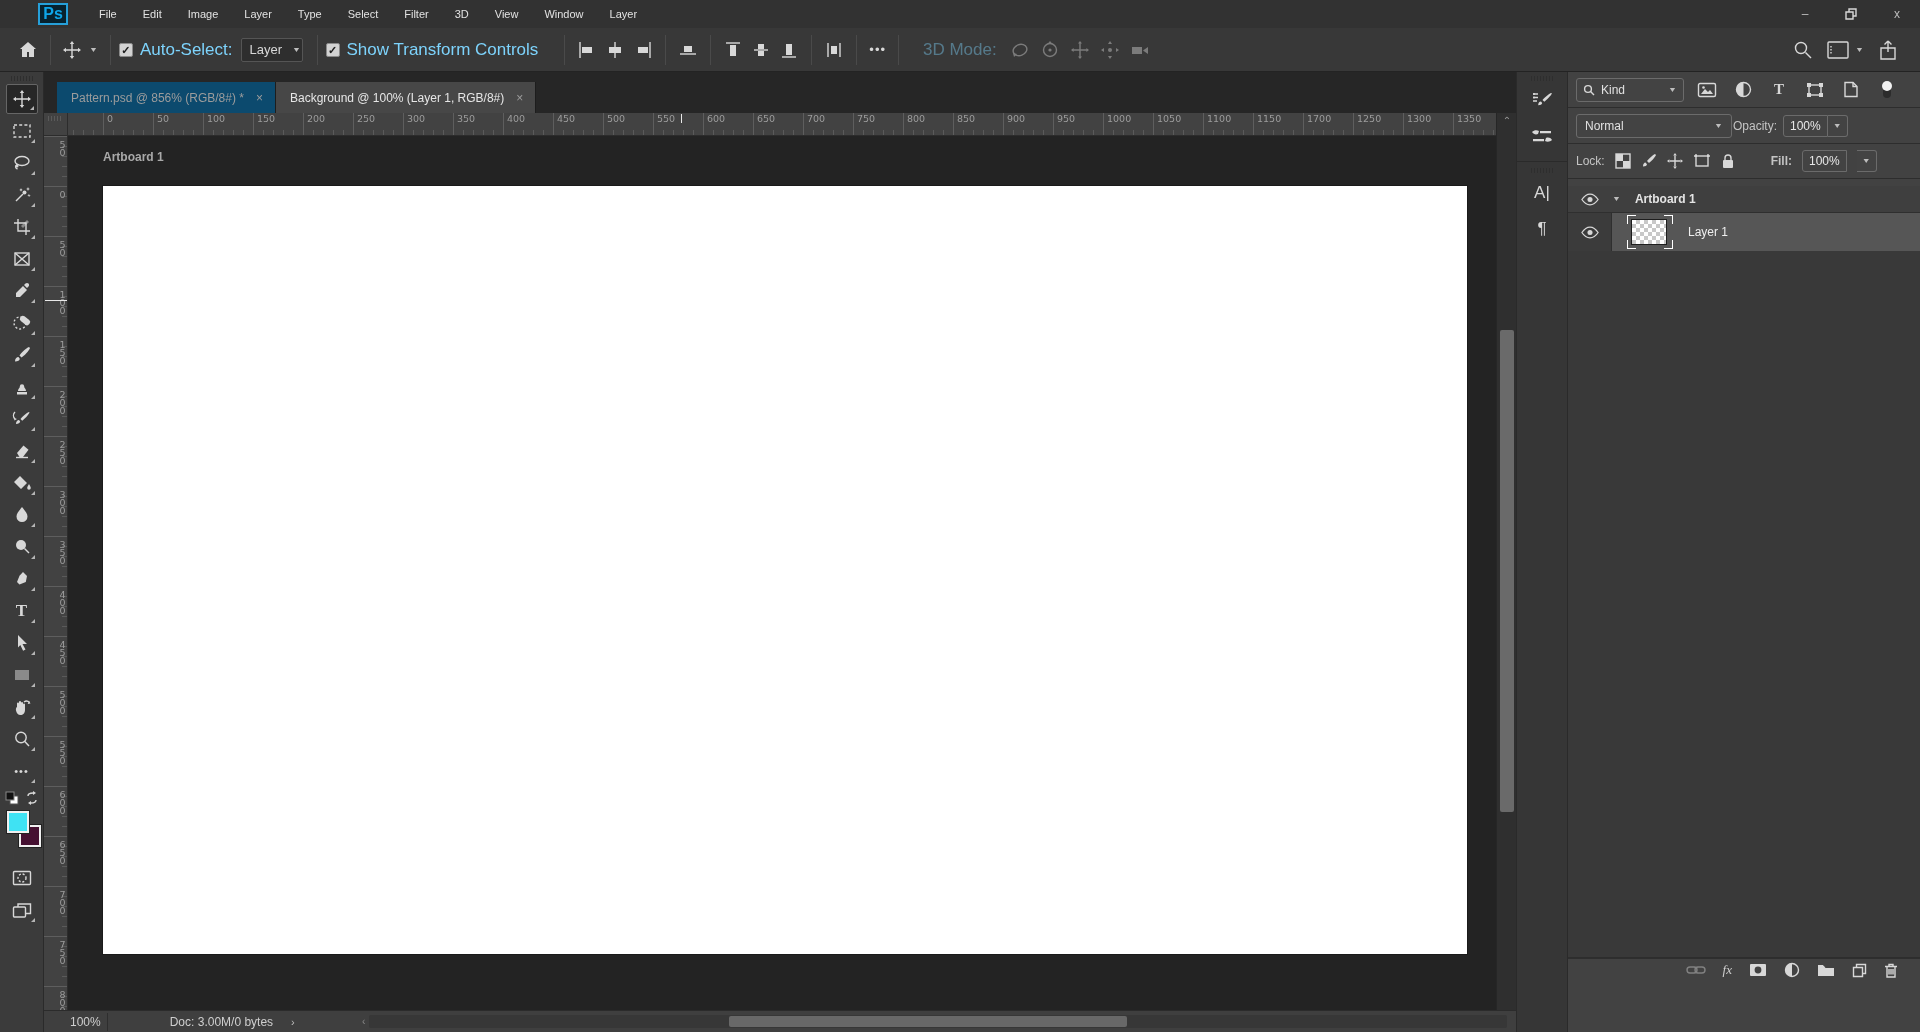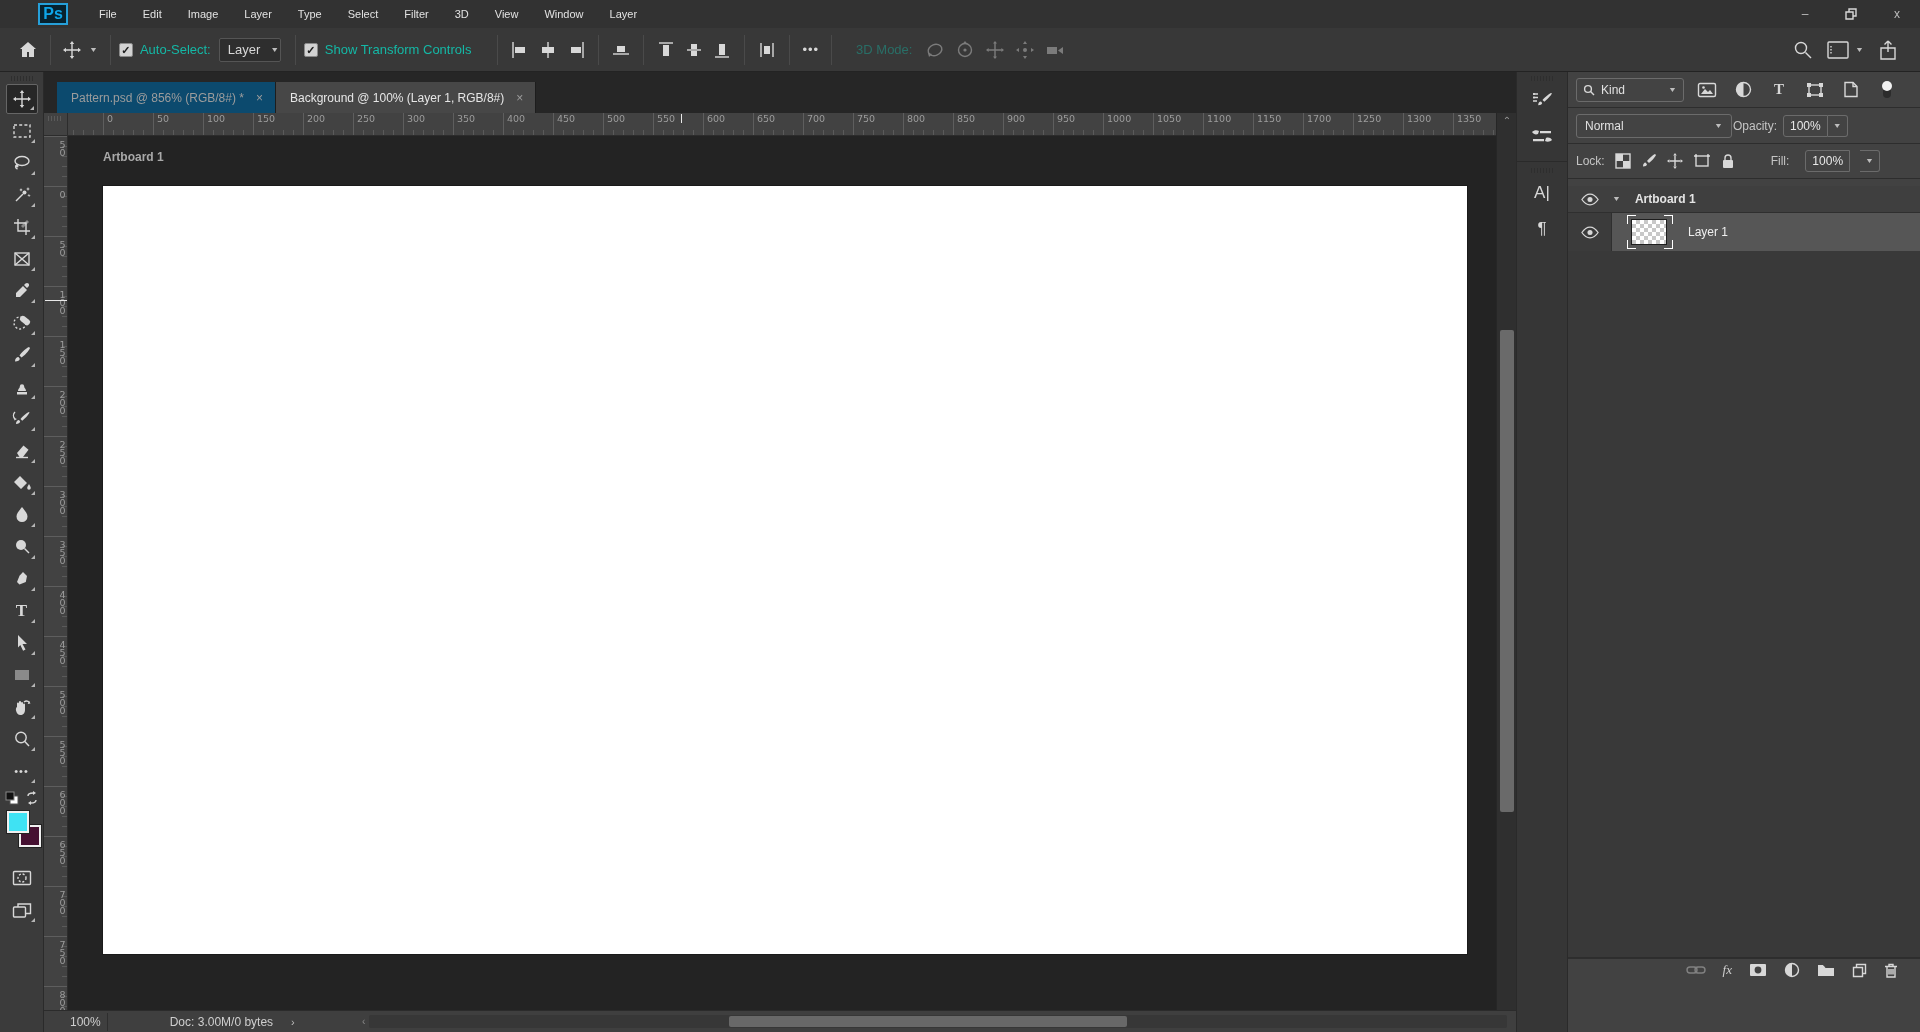--- a/index.html
+++ b/index.html
@@ -18,21 +18,21 @@
   #menus{display:flex;margin-left:18px;gap:0;}
   #menus .mi{padding:5px 13px;font-size:11px;color:#e2e2e2;cursor:default;}
   #winbtns{margin-left:auto;display:flex;align-items:center;height:100%;}
   #winbtns .wb{width:46px;height:100%;display:flex;align-items:center;justify-content:center;color:#bdbdbd;font-size:12px;}
   
   #optionsbar{left:0;top:28px;width:1920px;height:44px;background:#383838;border-bottom:1px solid #232323;display:flex;align-items:center;}
   .sep{width:1px;height:30px;background:#4a4a4a;margin:0 8px;}
   .obtn{display:flex;align-items:center;justify-content:center;padding:4px;}
   .chk{width:14px;height:14px;background:#d2d2d2;border:1px solid #8a8a8a;border-radius:2px;color:#1d1d1d;
     font-size:11px;line-height:12px;text-align:center;font-weight:bold;}
-  .oblabel{font-size:13px;color:#14b8a6;margin:0 8px 0 7px;}
+  .oblabel{font-size:17px;color:#7dd3fc;margin:0 8px 0 7px;}
   .dd{background:#2e2e2e;border:1px solid #555;border-radius:2px;height:24px;display:flex;align-items:center;
     padding:0 8px;font-size:13px;color:#d8d8d8;gap:10px;}
   .chev{font-size:9px;color:#bdbdbd;transform:scaleY(.8);}
   
   #toolbar{left:0;top:72px;width:44px;height:960px;background:#3b3b3b;border-right:1px solid #2a2a2a;
     display:flex;flex-direction:column;align-items:center;}
   .grip{width:22px;height:5px;margin:4px 0 2px;background:repeating-linear-gradient(90deg,#2e2e2e 0 1px,transparent 1px 3px);}
   .tool{width:32px;height:30px;display:flex;align-items:center;justify-content:center;position:relative;margin:1px 0;}
   .tool.sel{background:#272727;border:1px solid #666;border-radius:2px;}
   .tool .fly{position:absolute;right:3px;bottom:3px;width:0;height:0;border-left:4px solid transparent;border-bottom:4px solid #b5b5b5;}
@@ -655,21 +655,21 @@
             <rect class="ic" x="3" y="3" width="12" height="10"></rect>
             <path class="ic" d="M3 1v3M15 1v3M1 3h3M14 3h3"></path>
           </svg>
       </span>
       <span>
         <svg width="14" height="16" viewBox="0 0 14 16">
             <rect class="icf" x="2" y="7" width="10" height="8" rx="1"></rect>
             <path class="ic" d="M4 7V5a3 3 0 016 0v2"></path>
           </svg>
       </span>
-      <span class="plabel" style="margin-left:26px;margin-right:6px;">Fill:</span>
+      <span class="plabel" style="margin-left:26px;font-weight:bold;">Fill:</span>
       <div class="valbox">100%</div>
       <div class="valchev">
           <span class="chev">▼</span>
         </div>
     </div>
     <div id="layerlist">
       <div id="abrow" class="lrow">
         <div class="eyecell">
           <svg width="18" height="13" viewBox="0 0 20 14">
               <path class="ic" d="M1 7c3-4.5 6-6 9-6s6 1.5 9 6c-3 4.5-6 6-9 6s-6-1.5-9-6z"></path>

